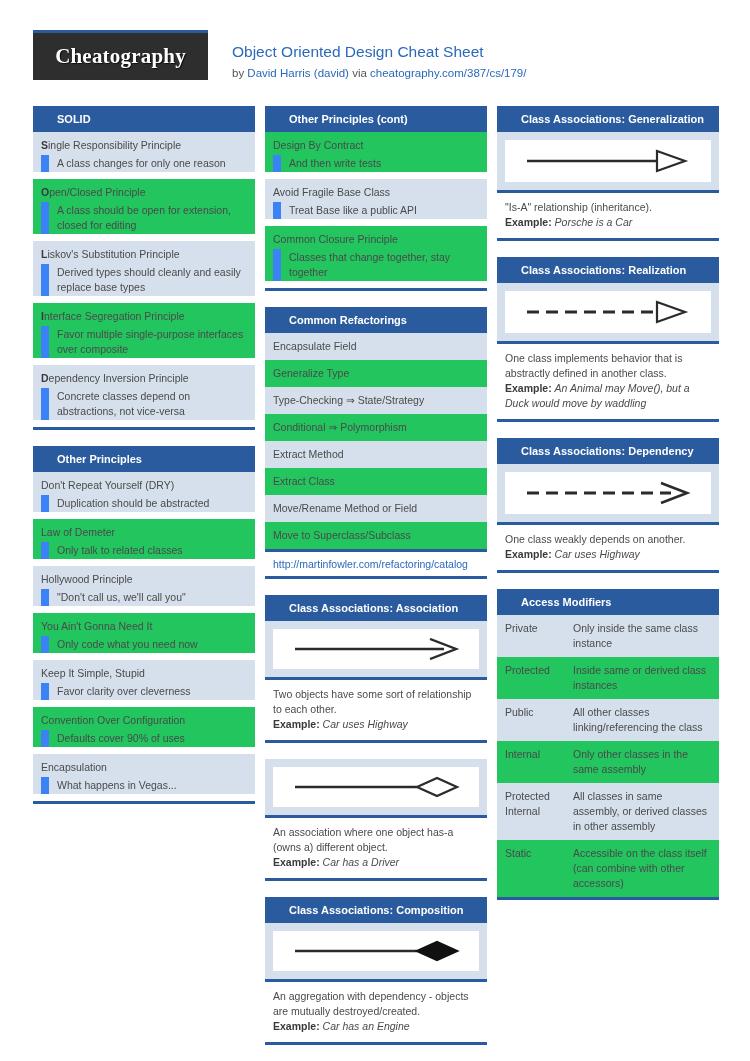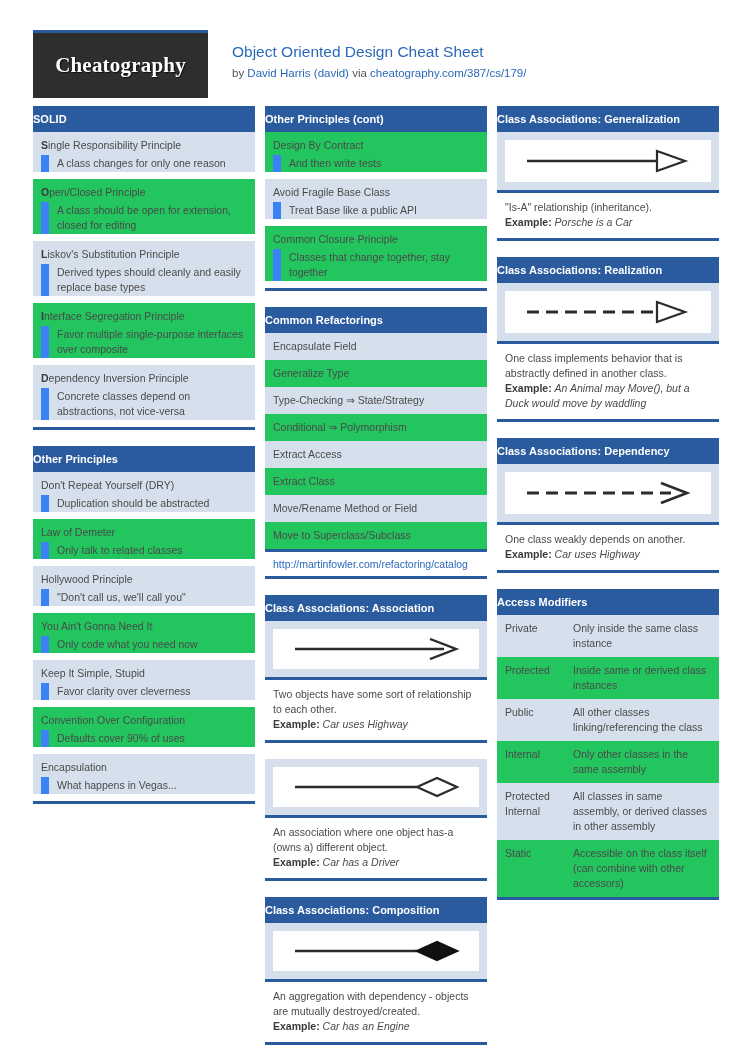--- a/index.html
+++ b/index.html
@@ -7,21 +7,21 @@
     width: 750px; height: 1061px;
     background: #ffffff;
     font-family: "Liberation Sans", sans-serif;
     color: #444;
   }
   .page { position: relative; width: 750px; height: 1061px; padding: 0; }
 
   
   .header { display: flex; align-items: flex-start; padding: 30px 33px 0 33px; height: 98px; }
   .logo-box {
-    width: 175px; height: 68px; background: #2e2e2e;
+    width: 175px; height: 50px; background: #2e2e2e;
     border-top: 3px solid #2a5b9e;
     display: flex; align-items: center; justify-content: center;
     flex: 0 0 auto;
   }
   .logo-text {
     font-family: "Liberation Serif", serif;
     color: #ffffff; font-size: 21px; font-weight: bold;
     letter-spacing: .2px;
     text-shadow: 1px 1px 1px rgba(0,0,0,.7);
   }
@@ -32,21 +32,21 @@
 
   
   .columns { display: flex; gap: 10px; padding: 8px 33px 0 33px; }
   .col { width: 222px; flex: 0 0 222px; }
 
   
   .block { margin-bottom: 16px; border-bottom: 3px solid #2a5b9e; }
   .block-title {
     background: #2a5b9e; color: #fff;
     font-size: 11px; font-weight: bold;
-    padding: 6px 8px 6px 0; line-height: 14px;
+    padding: 6px 8px 6px 24px; line-height: 14px;
   }
   .row { font-size: 10.5px; line-height: 15px; color: #4a4a4a; }
   .row.odd { background: #d6e0ec; }
   .row.even { background: #22c55e; }
   .row .term { padding: 6px 24px 2px 8px; }
   .row .term b { font-weight: bold; color: #3a3a3a; }
   .row .desc {
     margin: 0 8px 7px 8px; padding: 1px 0 1px 8px;
     border-left: 8px solid #3b82f6;
   }
@@ -159,21 +159,21 @@
           <div class="desc">Classes that change together, stay together</div>
         </div>
       </div>
 
       <div class="block">
         <div class="block-title">Common Refactorings</div>
         <div class="row single odd">Encapsulate Field</div>
         <div class="row single even">Generalize Type</div>
         <div class="row single odd">Type-Checking ⇒ State/Strategy</div>
         <div class="row single even">Conditional ⇒ Polymorphism</div>
-        <div class="row single odd">Extract Access</div>
+        <div class="row single odd">Extract Method</div>
         <div class="row single even">Extract Class</div>
         <div class="row single odd">Move/Rename Method or Field</div>
         <div class="row single even">Move to Superclass/Subclass</div>
         <div class="linkrow" style="border-top:3px solid #2a5b9e;">
           <a href="#">http://martinfowler.com/refactoring/catalog</a>
         </div>
       </div>
 
       <div class="block">
         <div class="block-title">Class Associations: Association</div>

